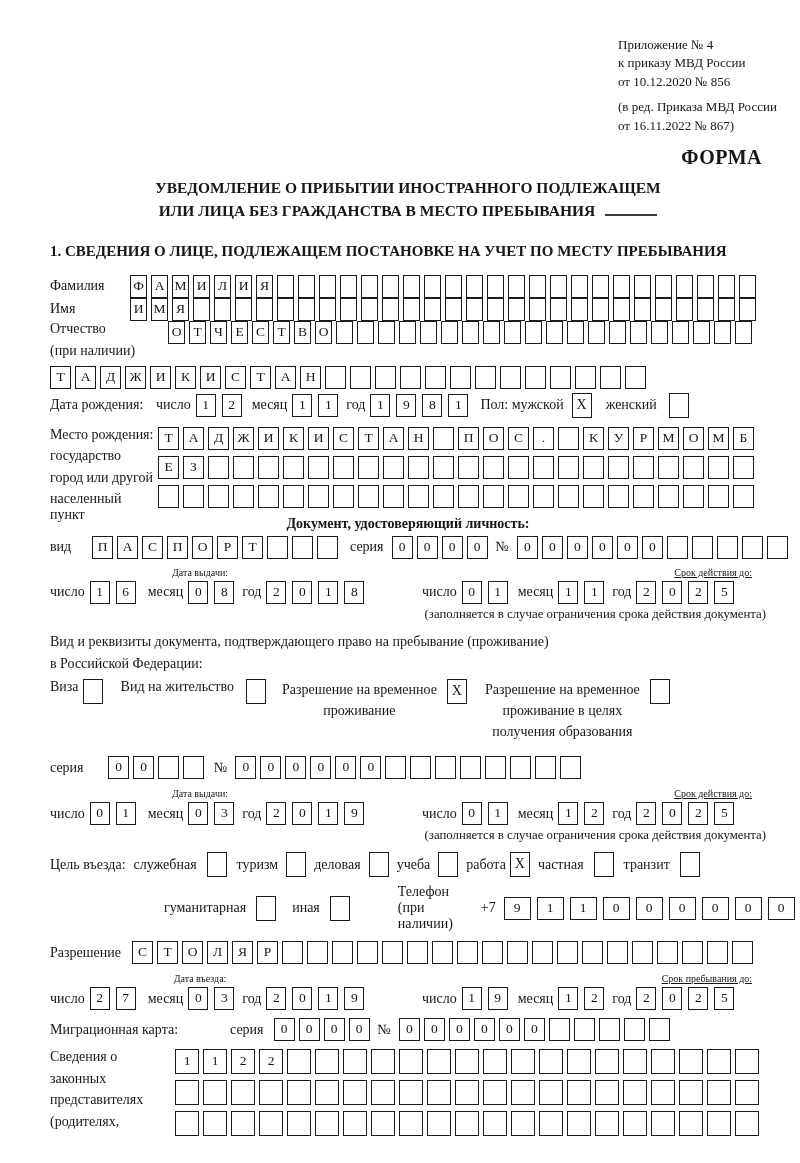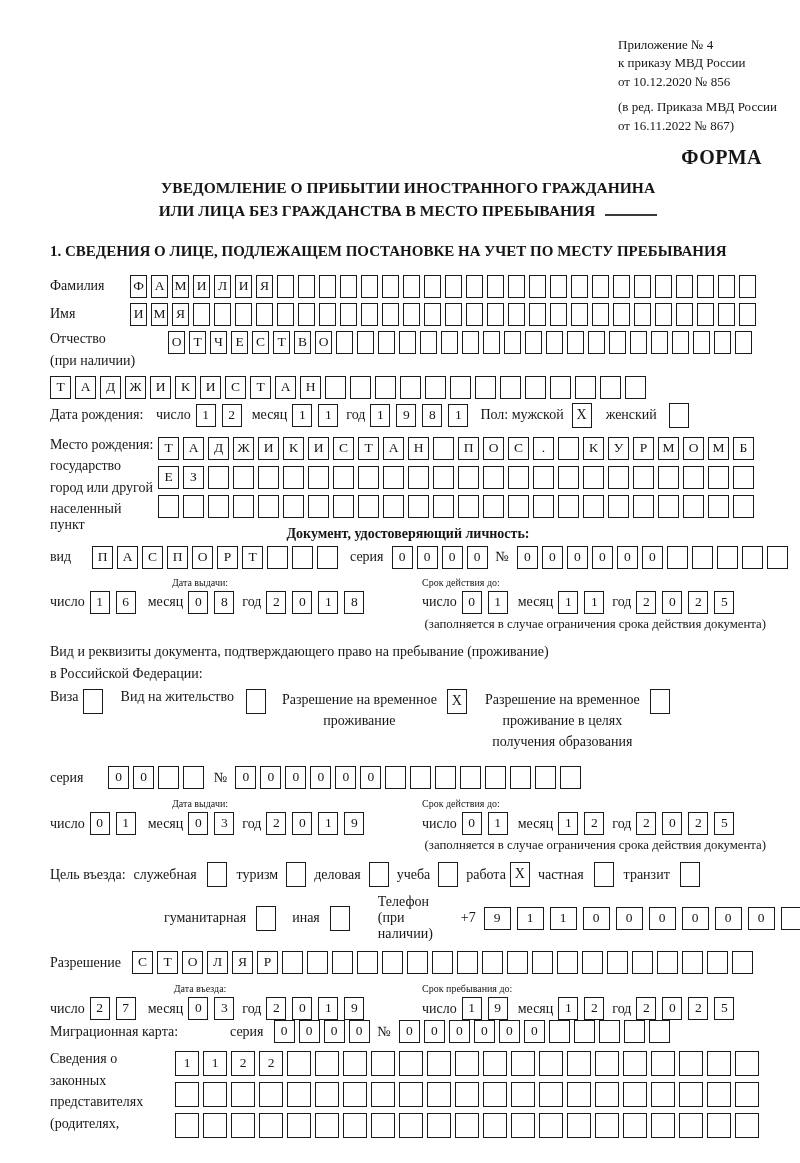--- a/index.html
+++ b/index.html
@@ -6,45 +6,45 @@
   .page{position:relative;width:800px;height:1163px;background:#ffffff;
         font-family:"Liberation Serif","DejaVu Serif",serif;color:#161616;overflow:hidden;}
   .apx{position:absolute;left:618px;top:36px;font-size:13px;line-height:1.42;}
   .apx .gap{margin-top:7px;}
   .forma{position:absolute;top:146px;right:38px;font-weight:bold;font-size:20px;letter-spacing:.5px;}
   .content{position:absolute;left:50px;right:34px;top:176px;}
   .title{text-align:center;font-weight:bold;font-size:15.5px;line-height:1.5;}
   .uline{display:inline-block;width:52px;border-bottom:2.5px solid #3a3a3a;margin-left:10px;}
   .sec{margin-top:20px;text-align:left;font-weight:bold;font-size:15px;white-space:nowrap;}
   .form{margin-top:15px;font-size:14px;}
-  .frow{display:flex;align-items:center;margin-bottom:5px;}
+  .frow{display:flex;align-items:center;}
   .top{align-items:flex-start;}
   .lblc{flex:none;}
   .two div{height:22px;}
   .cells{display:inline-flex;gap:4px;flex:none;}
   .cell{box-sizing:border-box;flex:none;height:23px;border:1.6px solid #1b1b1b;text-align:center;
         font-size:13.5px;line-height:20px;background:#fff;}
   .g21 .cell{width:17px;}
   .g25 .cell{width:21px;}
   .g28{gap:4px;}
   .g28 .cell{width:24px;height:25px;line-height:22px;}
   .gd{gap:6px;}
   .gd .cell{width:20px;}
   .g33{gap:6px;}
   .g33 .cell{width:27px;}
   .cb{box-sizing:border-box;display:inline-block;width:20px;height:25px;border:1.7px solid #1b1b1b;
       text-align:center;line-height:22px;font-size:14px;flex:none;}
   .dl{margin-right:5px;}
   .ml8{margin-left:8px;}.ml10{margin-left:10px;}.ml12{margin-left:12px;}.ml14{margin-left:14px;}
-  .ml16{margin-left:16px;}.ml18{margin-left:18px;}.ml28{margin-left:28px;}.ml36{margin-left:28px;}
+  .ml16{margin-left:16px;}.ml18{margin-left:18px;}.ml28{margin-left:28px;}.ml36{margin-left:48px;}
   .dpair{display:flex;}
   .dg1{width:372px;flex:none;}
   .dhead{font-size:10px;margin-bottom:3px;}
   .dh1{padding-left:0;text-align:center;width:300px;}
-  .dh2{text-align:left;width:330px;}
+  .dh2{text-align:right;width:330px;text-decoration:underline;}
   .drow{display:flex;align-items:center;}
   .rnote{text-align:right;font-size:12.8px;margin:3px 0 9px;}
   .para{line-height:1.6;}
   .pcol{text-align:center;line-height:21px;flex:none;}
   .blabels div{height:21.5px;}
   .cellrows .cells{margin-bottom:6px;}
 </style>
 </head>
 <body>
 
@@ -55,21 +55,21 @@
     <div>к приказу МВД России</div>
     <div>от 10.12.2020 № 856</div>
     <div class="gap">(в ред. Приказа МВД России</div>
     <div>от 16.11.2022 № 867)</div>
   </div>
 
   <div class="forma">ФОРМА</div>
 
   <div class="content">
     <div class="title">
-      <div>УВЕДОМЛЕНИЕ О ПРИБЫТИИ ИНОСТРАННОГО ГРАЖДАНИНА</div>
+      <div>УВЕДОМЛЕНИЕ О ПРИБЫТИИ ИНОСТРАННОГО ПОДЛЕЖАЩЕМ</div>
       <div><span>ИЛИ ЛИЦА БЕЗ ГРАЖДАНСТВА В МЕСТО ПРЕБЫВАНИЯ</span><span class="uline"></span></div>
     </div>
 
     <div class="sec">1. СВЕДЕНИЯ О ЛИЦЕ, ПОДЛЕЖАЩЕМ ПОСТАНОВКЕ НА УЧЕТ ПО МЕСТУ ПРЕБЫВАНИЯ</div>
 
     <div class="form">
 
       <div class="frow">
         <span class="lblc" style="width:80px">Фамилия</span>
         <span class="cells g21">
@@ -570,21 +570,21 @@
             <span class="cell"></span>
             <span class="cell"></span>
             <span class="cell"></span>
             <span class="cell"></span>
             <span class="cell"></span>
             <span class="cell"></span>
             <span class="cell"></span>
           </span>
       </div>
 
-      <div class="dpair" style="">
+      <div class="dpair" style="margin-bottom:8px">
         <div class="dg1">
           <div class="dhead dh1">Дата въезда:</div>
           <div class="drow">
             <span class="dl">число</span>
             <span class="cells gd">
                 <span class="cell">2</span>
                 <span class="cell">7</span>
               </span>
             <span class="dl ml12">месяц</span>
             <span class="cells gd">

